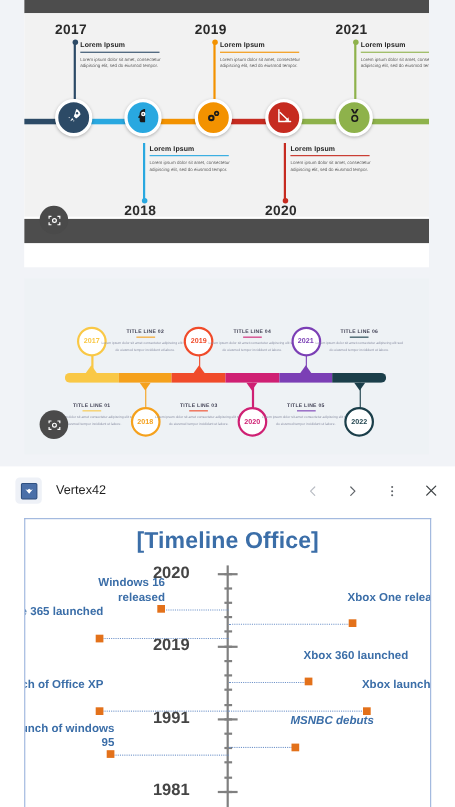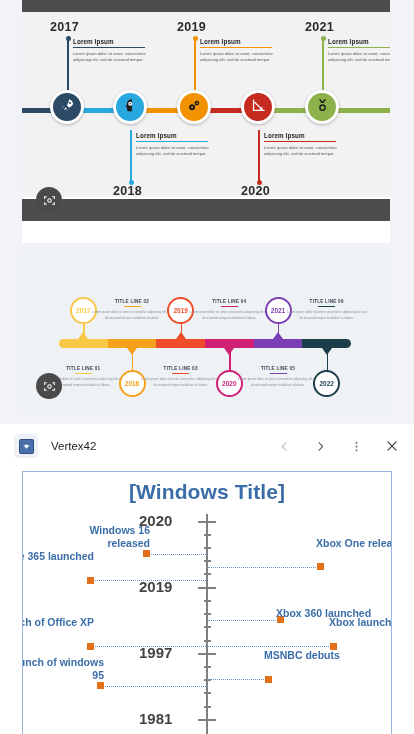--- a/index.html
+++ b/index.html
@@ -288,21 +288,21 @@
         <div class="c3-act">
           <svg width="14" height="14" viewBox="0 0 24 24" fill="none" stroke="#3c4043" stroke-width="2" stroke-linecap="round">
               <line x1="5" y1="5" x2="19" y2="19"></line>
               <line x1="19" y1="5" x2="5" y2="19"></line>
             </svg>
         </div>
       </div>
     </div>
 
     <div class="c3-sheet">
-      <div class="c3-title">[Windows Title]</div>
+      <div class="c3-title">[Timeline Office]</div>
       <div class="c3-chart">
         <div class="c3-axis"></div>
         <div id="c3ticks">
             <div class="c3-tick minor" style="top: 204.788px;"></div>
             <div class="c3-tick minor" style="top: 191.576px;"></div>
             <div class="c3-tick minor" style="top: 178.364px;"></div>
             <div class="c3-tick minor" style="top: 165.152px;"></div>
             <div class="c3-tick minor" style="top: 151.939px;"></div>
             <div class="c3-tick minor" style="top: 138.727px;"></div>
             <div class="c3-tick minor" style="top: 125.515px;"></div>
@@ -313,46 +313,46 @@
             <div class="c3-tick minor" style="top: 59.4545px;"></div>
             <div class="c3-tick minor" style="top: 46.2424px;"></div>
             <div class="c3-tick minor" style="top: 33.0303px;"></div>
             <div class="c3-tick minor" style="top: 19.8182px;"></div>
             <div class="c3-tick minor" style="top: 6.60606px;"></div>
             <div class="c3-tick major" style="top: 6.60606px;"></div>
             <div class="c3-ylab" style="top: -2.39394px; left: 116px;">2020</div>
             <div class="c3-tick major" style="top: 72.6667px;"></div>
             <div class="c3-ylab" style="top: 63.6667px; left: 116px;">2019</div>
             <div class="c3-tick major" style="top: 138.727px;"></div>
-            <div class="c3-ylab" style="top: 129.727px; left: 116px;">1997</div>
+            <div class="c3-ylab" style="top: 129.727px; left: 116px;">1991</div>
             <div class="c3-tick major" style="top: 204.788px;"></div>
             <div class="c3-ylab" style="top: 195.788px; left: 116px;">1981</div>
           </div>
         <div id="c3events">
             <div class="c3-conn" style="top: 39.6364px; left: 123px; width: 62px;"></div>
             <div class="c3-mark" style="left: 119.5px; top: 36.1364px; background: rgb(227, 113, 26);"></div>
             <div class="c3-evt r" style="top: 9.63636px; left: 23px; color: rgb(59, 110, 168);">Windows 16 released</div>
             <div class="c3-conn" style="top: 66.0606px; left: 67px; width: 118px;"></div>
             <div class="c3-mark" style="left: 63.5px; top: 62.5606px; background: rgb(227, 113, 26);"></div>
             <div class="c3-evt r" style="top: 36.0606px; left: -33px; color: rgb(59, 110, 168);">Office 365 launched</div>
             <div class="c3-conn" style="top: 52.8485px; left: 185px; width: 112px;"></div>
             <div class="c3-mark" style="left: 293.5px; top: 49.3485px; background: rgb(227, 113, 26);"></div>
             <div class="c3-evt l" style="top: 22.8485px; left: 293px; color: rgb(59, 110, 168);">Xbox One released</div>
             <div class="c3-conn" style="top: 105.697px; left: 185px; width: 72px;"></div>
             <div class="c3-mark" style="left: 253.5px; top: 102.197px; background: rgb(227, 113, 26);"></div>
-            <div class="c3-evt l" style="top: 93px; left: 253px; color: rgb(59, 110, 168);">Xbox 360 launched</div>
+            <div class="c3-evt l" style="top: 76px; left: 253px; color: rgb(59, 110, 168);">Xbox 360 launched</div>
             <div class="c3-conn" style="top: 132.121px; left: 67px; width: 118px;"></div>
             <div class="c3-mark" style="left: 63.5px; top: 128.621px; background: rgb(227, 113, 26);"></div>
             <div class="c3-evt r" style="top: 102.121px; left: -33px; color: rgb(59, 110, 168);">Launch of Office XP</div>
             <div class="c3-conn" style="top: 132.121px; left: 185px; width: 125px;"></div>
             <div class="c3-mark" style="left: 306.5px; top: 128.621px; background: rgb(227, 113, 26);"></div>
             <div class="c3-evt l" style="top: 102.121px; left: 306px; color: rgb(59, 110, 168);">Xbox launched</div>
             <div class="c3-conn" style="top: 165.152px; left: 185px; width: 60px;"></div>
             <div class="c3-mark" style="left: 241.5px; top: 161.652px; background: rgb(227, 113, 26);"></div>
-            <div class="c3-evt l" style="top: 135.152px; left: 241px; color: rgb(59, 110, 168);">MSNBC debuts</div>
+            <div class="c3-evt l" style="top: 135.152px; left: 241px; color: rgb(59, 110, 168); font-style: italic;">MSNBC debuts</div>
             <div class="c3-conn" style="top: 171.758px; left: 77px; width: 108px;"></div>
             <div class="c3-mark" style="left: 73.5px; top: 168.258px; background: rgb(227, 113, 26);"></div>
             <div class="c3-evt r" style="top: 141.758px; left: -23px; color: rgb(59, 110, 168);">Launch of windows 95</div>
           </div>
       </div>
     </div>
   </div>
 
 </div>
 

